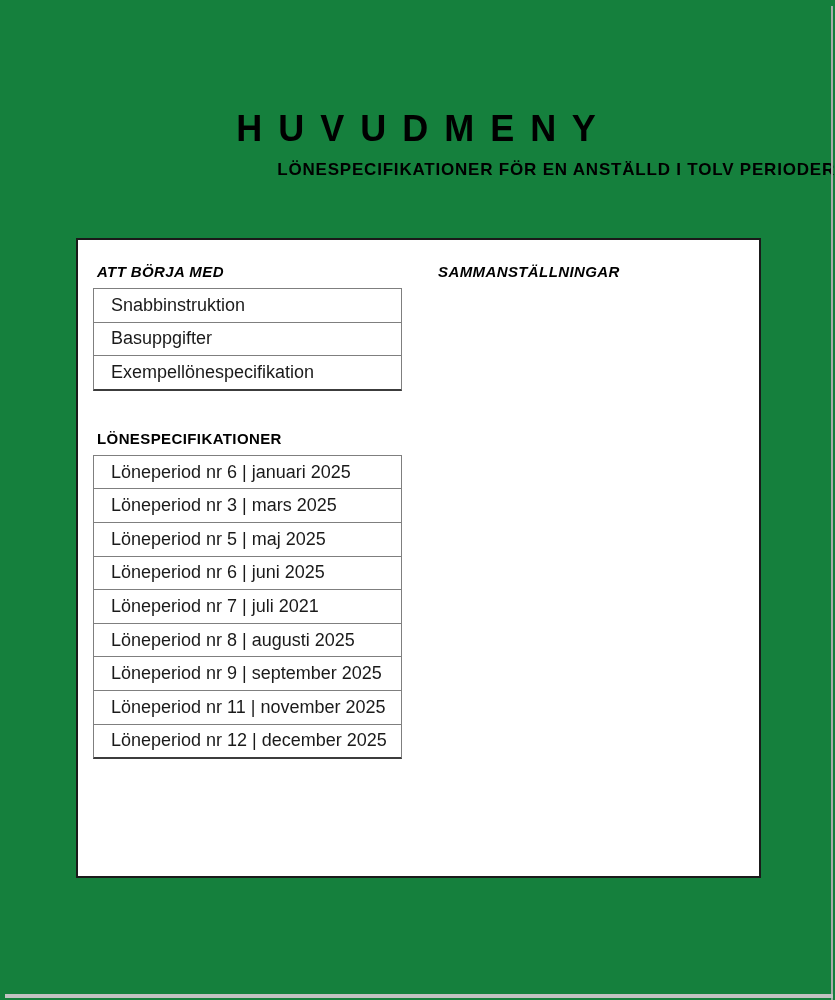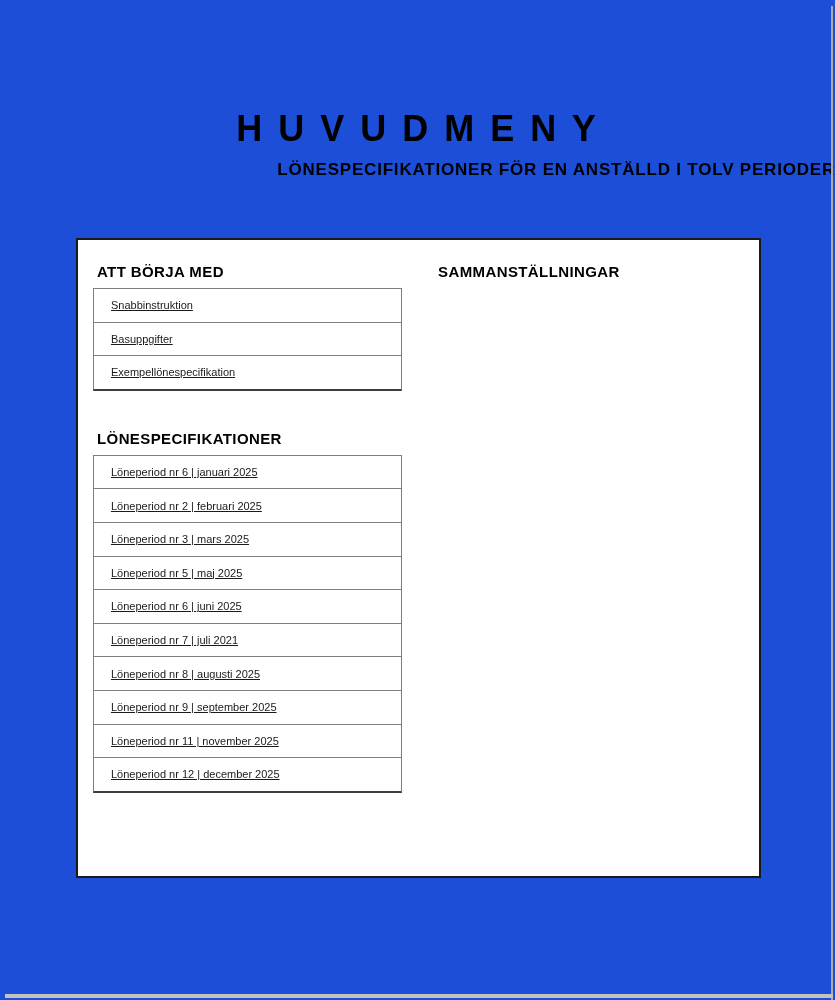--- a/index.html
+++ b/index.html
@@ -6,21 +6,21 @@
     margin: 0;
     padding: 0;
     background: #ffffff;
     font-family: "Liberation Sans", "DejaVu Sans", sans-serif;
     color: #000000;
   }
   .page {
     position: relative;
     width: 835px;
     height: 1000px;
-    background: #1d4ed8;
+    background: #15803d;
     overflow: hidden;
   }
   
   .edge-right {
     position: absolute;
     left: 831px; top: 6px;
     width: 2px; height: 994px;
     background: #ababab;
   }
   .edge-bottom {
@@ -65,43 +65,42 @@
   .col-left  { left: 15px;  width: 309px; }
   .col-right { left: 356px; width: 310px; }
   .section-header {
     margin: 0 0 7px 4px;
     font-size: 15px;
     font-weight: bold;
     letter-spacing: 0.4px;
     line-height: 18px;
     white-space: nowrap;
   }
-  .mt-first  { margin-top: 23px; }
+  .mt-first  { margin-top: 23px; font-style: italic; }
   .mt-second { margin-top: 39px; }
   .btn-group {
     border: 1px solid #7f7f7f;
     border-bottom: 2px solid #3c3c3c;
     background: #ffffff;
   }
   .menu-btn {
     height: 32.6px;
     display: flex;
     align-items: center;
     padding-left: 17px;
     border-bottom: 1px solid #7f7f7f;
     background: #ffffff;
     cursor: pointer;
     box-sizing: content-box;
   }
   .menu-btn:last-child { border-bottom: none; }
   .menu-btn-label {
-    font-size: 11px;
+    font-size: 18px;
     color: #1a1a1a;
     white-space: nowrap;
-    text-decoration: underline;
   }
 </style>
 </head>
 <body>
 
 <div class="page">
 
   <h1 class="page-title">H U V U D M E N Y</h1>
   <h2 class="page-subtitle">LÖNESPECIFIKATIONER FÖR EN ANSTÄLLD I TOLV PERIODER</h2>
 
@@ -128,23 +127,20 @@
       </div>
 
       <div>
         <div class="section-header mt-second">LÖNESPECIFIKATIONER</div>
         <div class="btn-group">
 
             <div class="menu-btn">
               <span class="menu-btn-label">Löneperiod nr 6 | januari 2025</span>
             </div>
 
-            <div class="menu-btn">
-              <span class="menu-btn-label">Löneperiod nr 2 | februari 2025</span>
-            </div>
 
             <div class="menu-btn">
               <span class="menu-btn-label">Löneperiod nr 3 | mars 2025</span>
             </div>
 
 
             <div class="menu-btn">
               <span class="menu-btn-label">Löneperiod nr 5 | maj 2025</span>
             </div>
 

